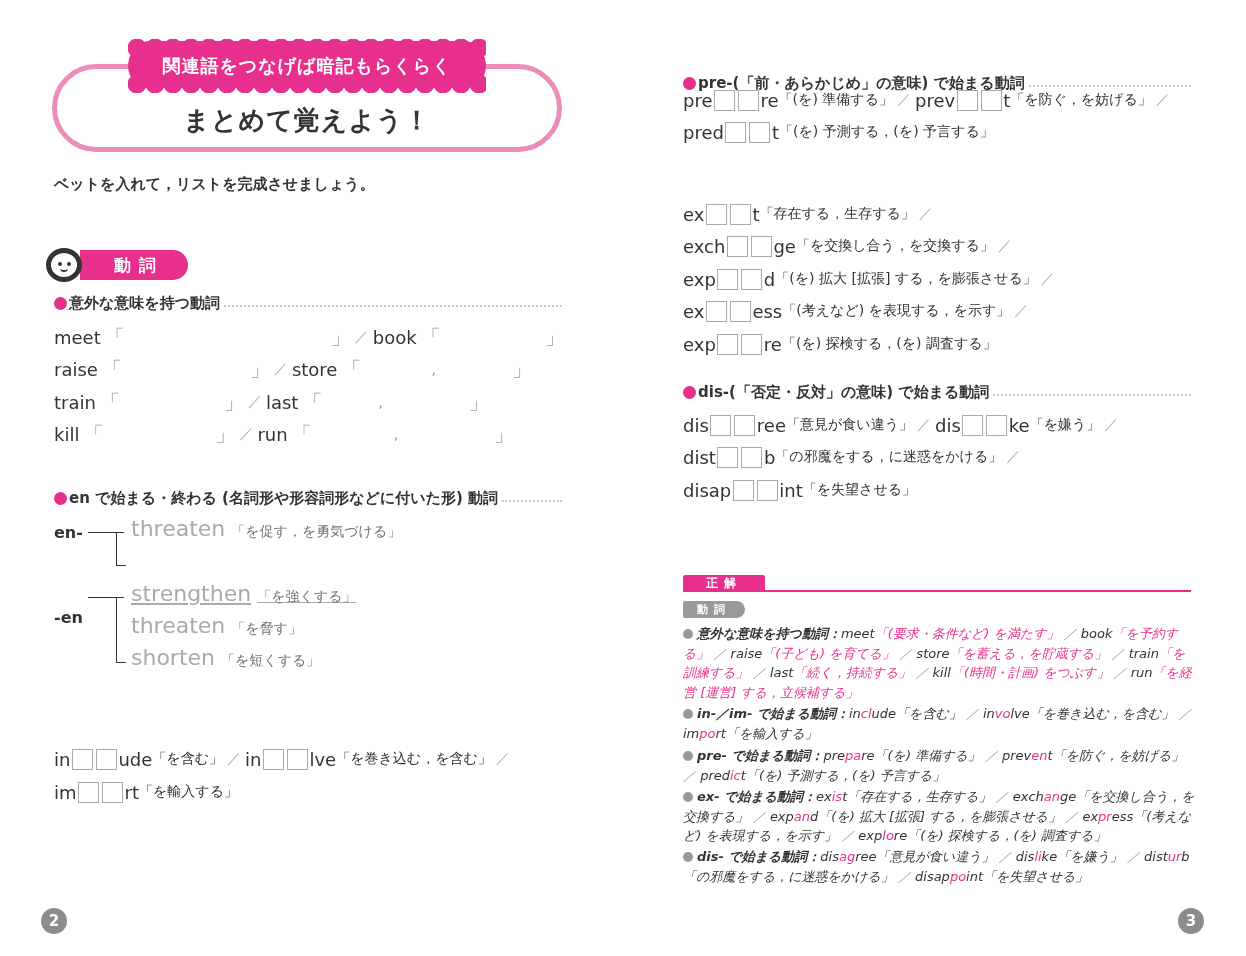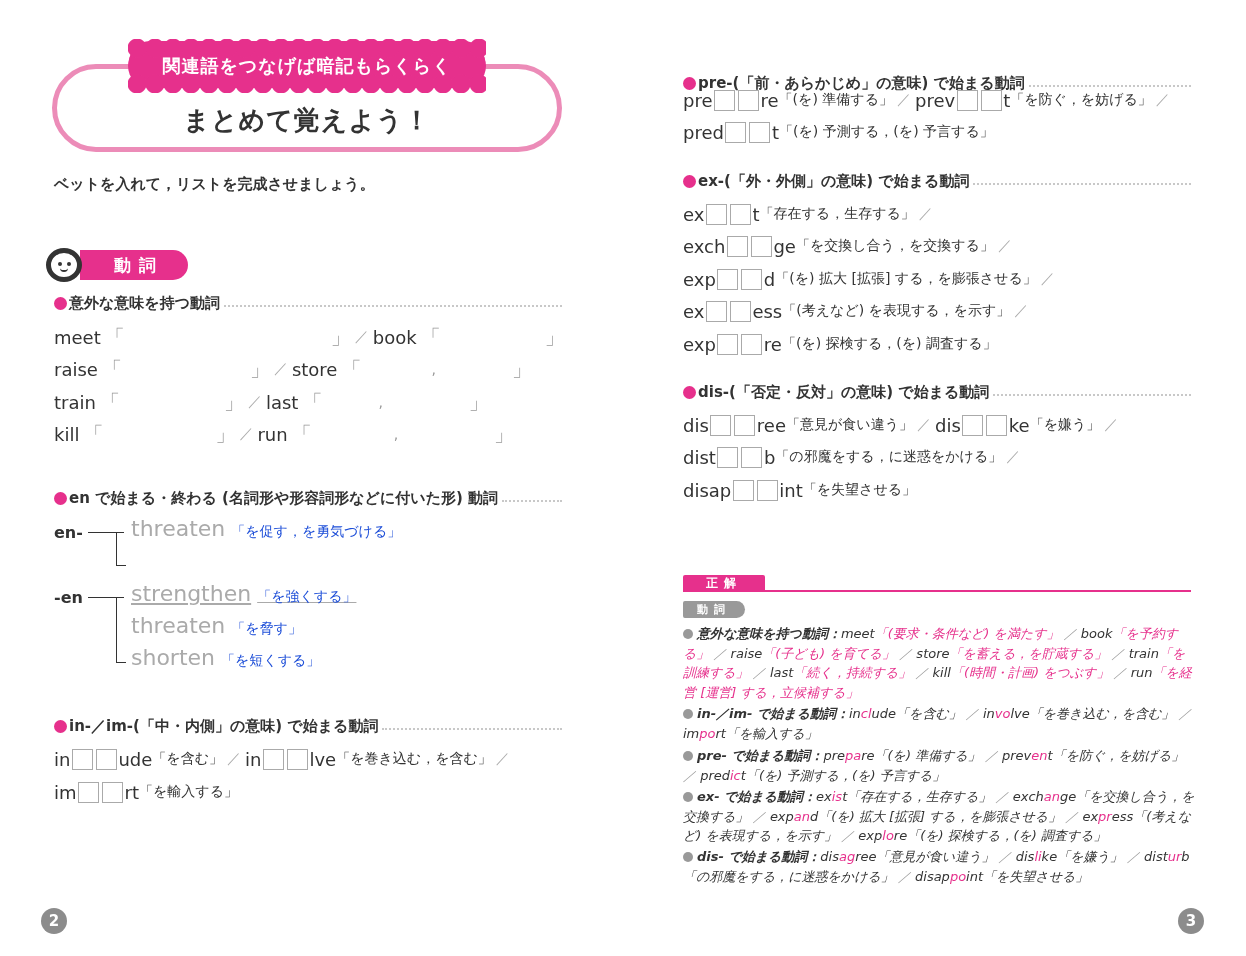--- a/index.html
+++ b/index.html
@@ -73,21 +73,21 @@
   .box { display: inline-block; width: 21px; height: 21px; border: 1.5px solid #aaa; margin: 0 1.5px; background: #fff; }
 
   .bracket-open, .bracket-close { font-size: 20px; color: #999; }
   .gap { display: inline-block; }
   .comma { color: #999; font-size: 14px; }
 
   
   .tree-label { position: absolute; font-weight: bold; font-size: 16px; color: #333; }
   .tree-line { position: absolute; border-color: #333; border-style: solid; border-width: 0; }
   .tree-word { position: absolute; font-size: 22px; color: #aaa; display: flex; align-items: baseline; white-space: nowrap; }
-  .tree-word .jp { font-size: 14px; color: #1d4ed8; margin-left: 6px; }
+  .tree-word .jp { font-size: 14px; color: #737373; margin-left: 6px; }
 
   
   .ans-tab {
     position: absolute; left: 60px; top: 575px; width: 82px; height: 17px;
     background: #e6308c; color: #fff; font-weight: bold; font-size: 12px; text-align: center;
     line-height: 17px; letter-spacing: 6px; border-radius: 2px 2px 0 0;
   }
   .ans-rule { position: absolute; left: 60px; top: 590px; width: 508px; height: 2px; background: #e6308c; }
   .ans-sub {
     position: absolute; left: 60px; top: 601px; width: 62px; height: 17px;
@@ -192,41 +192,36 @@
   </div>
 
   <div class="tree-label" style="left:54px; top:523px;">en-</div>
   <div class="tree-line" style="left:88px; top:532px; width:36px; border-top-width:1px;"></div>
   <div class="tree-line" style="left:116px; top:532px; width:10px; height:34px; border-left-width:1px; border-bottom-width:1px;"></div>
   <div class="tree-word" style="left:131px; top:516px;">
     <span>threaten</span>
     <span class="jp">「を促す，を勇気づける」</span>
   </div>
 
-  <div class="tree-label" style="left:54px; top:588px;">-en</div>
+  <div class="tree-label" style="left:54px; top:608px;">-en</div>
   <div class="tree-line" style="left:88px; top:597px; width:36px; border-top-width:1px;"></div>
   <div class="tree-line" style="left:116px; top:597px; width:10px; height:66px; border-left-width:1px; border-bottom-width:1px;"></div>
   <div class="tree-word" style="left:131px; top:581px;text-decoration:underline;">
     <span>strengthen</span>
     <span class="jp">「を強くする」</span>
   </div>
   <div class="tree-word" style="left:131px; top:613px;">
     <span>threaten</span>
     <span class="jp">「を脅す」</span>
   </div>
   <div class="tree-word" style="left:131px; top:645px;">
     <span>shorten</span>
     <span class="jp">「を短くする」</span>
   </div>
 
-  <div class="cat" style="left:54px; top:717px; width:508px;">
-    <span class="dot"></span>
-    <span>in-／im-(「中・内側」の意味) で始まる動詞</span>
-    <span class="leader"></span>
-  </div>
   <div class="line" style="left:54px; top:746px;">
     <span>in</span>
       <span class="box"></span>
       <span class="box"></span>
       <span>ude</span>
     <span class="jp">「を含む」</span>
     <span class="sep">／</span>
     <span>in</span>
       <span class="box"></span>
       <span class="box"></span>
@@ -267,25 +262,20 @@
     <span class="sep">／</span>
   </div>
   <div class="line" style="left:60px; top:119px;">
     <span>pred</span>
       <span class="box"></span>
       <span class="box"></span>
       <span>t</span>
     <span class="jp">「(を) 予測する，(を) 予言する」</span>
   </div>
 
-  <div class="cat" style="left:60px; top:172px; width:508px;">
-    <span class="dot"></span>
-    <span>ex-(「外・外側」の意味) で始まる動詞</span>
-    <span class="leader"></span>
-  </div>
   <div class="line" style="left:60px; top:201px;">
     <span>ex</span>
       <span class="box"></span>
       <span class="box"></span>
       <span>t</span>
     <span class="jp">「存在する，生存する」</span>
       <span class="sep">／</span>
   </div>
   <div class="line" style="left:60px; top:233px;">
     <span>exch</span>

